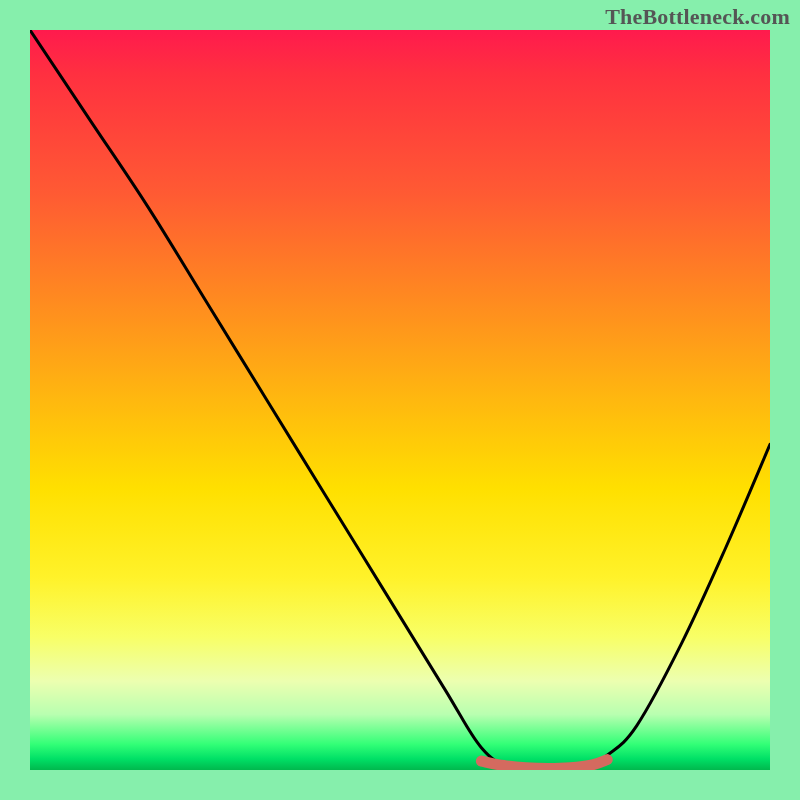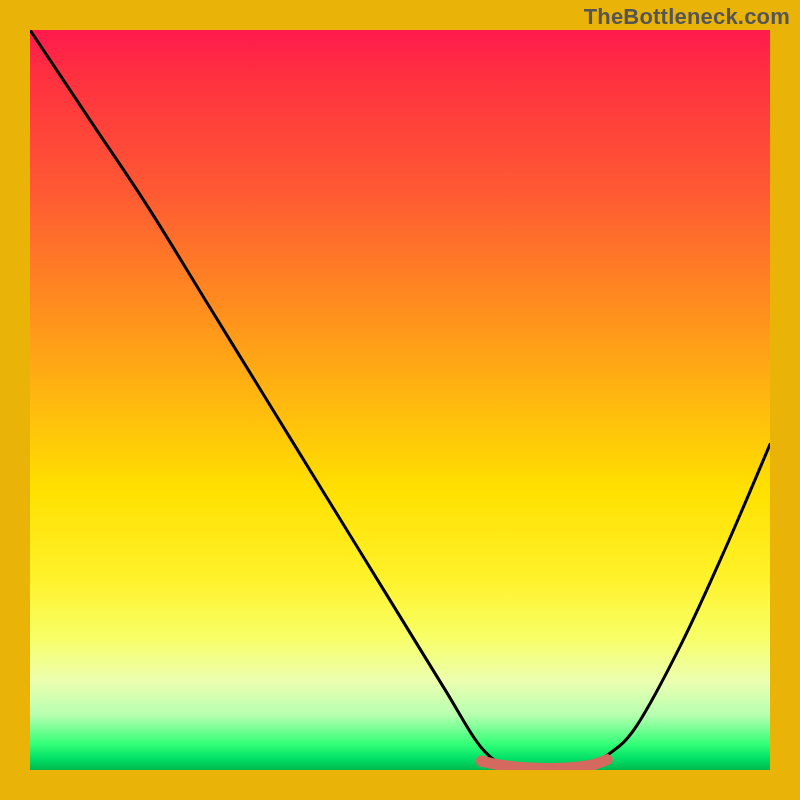--- a/index.html
+++ b/index.html
@@ -8,21 +8,22 @@
     width: 800px;
     height: 800px;
     background: #000;
     overflow: hidden;
     font-family: Arial, Helvetica, sans-serif;
   }
   .frame {
     position: relative;
     width: 800px;
     height: 800px;
-    background: #eab308;
+    background: #86efac;
+    font-family: Liberation Serif, serif;
   }
   .watermark {
     position: absolute;
     top: 4px;
     right: 10px;
     color: #555;
     font-size: 22px;
     font-weight: 600;
     letter-spacing: 0.2px;
     user-select: none;

